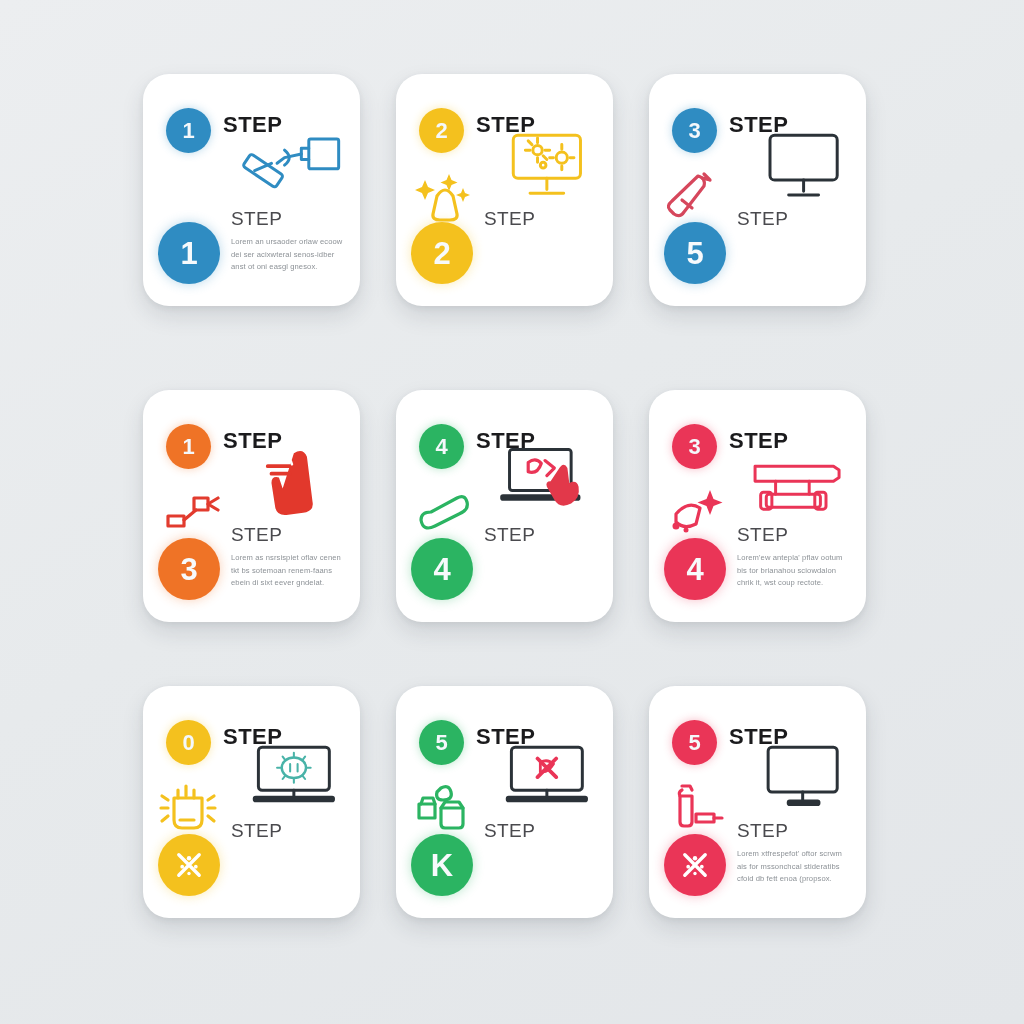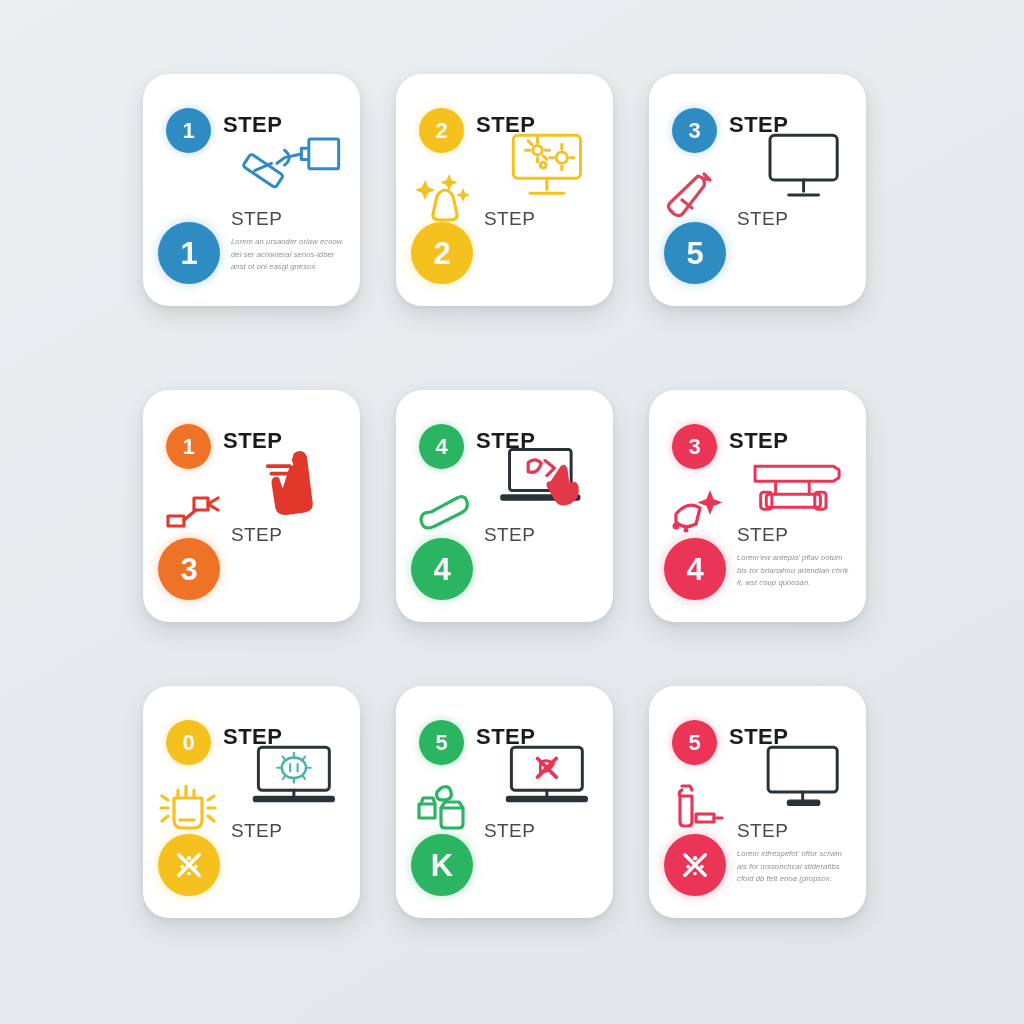--- a/index.html
+++ b/index.html
@@ -97,21 +97,20 @@
   }
   .body-text {
     position: absolute;
     left: 88px;
     top: 162px;
     width: 114px;
     font-size: 7.6px;
     line-height: 1.65;
     color: #8c9196;
     letter-spacing: 0.1px;
-    font-style: italic;
   }
 
   
   .art-main {
     position: absolute;
     right: 12px;
     top: 54px;
     width: 112px;
     height: 78px;
   }
@@ -189,20 +188,21 @@
           <path d="M50 14 q8 -2 10 6" stroke="#ffffff" fill="none" stroke-width="2.6" stroke-linecap="round"></path>
         </svg></div>
       <div class="art-side"><svg viewBox="0 0 60 52">
           <path d="M6 30 h16 v10 h-16 z" stroke="#e23b2e" fill="none" stroke-width="3.2" stroke-linecap="round" stroke-linejoin="round"></path>
           <path d="M22 34 l12 -10" stroke="#e23b2e" fill="none" stroke-width="3.2" stroke-linecap="round" stroke-linejoin="round"></path>
           <path d="M32 12 h14 v12 h-14 z" stroke="#e23b2e" fill="none" stroke-width="3.2" stroke-linecap="round" stroke-linejoin="round"></path>
           <path d="M46 18 l10 -6 M46 18 l10 6" stroke="#e23b2e" fill="none" stroke-width="3.2" stroke-linecap="round" stroke-linejoin="round"></path>
         </svg></div>
       <div class="badge-lg" style="background:#ef7326;box-shadow:0 0 12px #ef732655">3</div>
       <div class="head-sub">STEP</div>
+      <div class="body-text">Lorem as nsrsispiet oflav cenen tkt bs sotemoan renem-faans ebein di sixt eever gndelat.</div>
     </div>
     <div class="card c1 r1">
       <div class="badge-sm" style="background:#2bb462;box-shadow:0 0 10px #2bb46255">4</div>
       <div class="head-top">STEP</div>
       <div class="art-main"><svg viewBox="0 0 120 80">
           <rect x="22" y="4" width="66" height="44" rx="3" stroke="#2b3238" fill="none" stroke-width="3.2" stroke-linecap="round" stroke-linejoin="round"></rect>
           <rect x="12" y="52" width="86" height="7" rx="3" fill="#2b3238"></rect>
           <path d="M42 18 q8 -6 14 1 q-4 12 -14 9 z M60 16 l10 8 l-8 8" stroke="#ea3557" fill="none" stroke-width="3.4" stroke-linecap="round" stroke-linejoin="round"></path>
           <path d="M74 26 q6 -10 10 -2 l2 16 q8 -4 10 4 q2 12 -8 18 q-12 6 -18 -4 l-8 -14 q-2 -6 4 -6 z" fill="#e2384a"></path>
         </svg></div>
@@ -223,21 +223,21 @@
           <rect x="78" y="50" width="12" height="18" rx="3" stroke="#ea3557" fill="none" stroke-width="3.2" stroke-linecap="round" stroke-linejoin="round"></rect>
         </svg></div>
       <div class="art-side"><svg viewBox="0 0 60 52">
           <path d="M8 28 q12 -14 24 -6 l-4 16 q-12 6 -20 -2 z" stroke="#ea3557" fill="none" stroke-width="3.2" stroke-linecap="round" stroke-linejoin="round"></path>
           <path d="M42 4 l3.5 9 l9 3.5 l-9 3.5 l-3.5 9 l-3.5 -9 l-9 -3.5 l9 -3.5 z" fill="#ea3557"></path>
           <circle cx="8" cy="40" r="3.5" fill="#ea3557"></circle>
           <circle cx="18" cy="44" r="2.5" fill="#ea3557"></circle>
         </svg></div>
       <div class="badge-lg" style="background:#ea3557;box-shadow:0 0 12px #ea355755">4</div>
       <div class="head-sub">STEP</div>
-      <div class="body-text">Lorem'ew antepla' pflav ootum bis tor brianahou arlendian chrik it, wst coup quoosan.</div>
+      <div class="body-text">Lorem'ew antepla' pflav ootum bis tor brianahou sciowdalon chrik it, wst coup rectote.</div>
     </div>
     <div class="card c0 r2">
       <div class="badge-sm" style="background:#f4c11e;box-shadow:0 0 10px #f4c11e55">0</div>
       <div class="head-top">STEP</div>
       <div class="art-main"><svg viewBox="0 0 120 80">
           <rect x="24" y="6" width="76" height="46" rx="4" stroke="#2b3238" fill="none" stroke-width="3.2" stroke-linecap="round" stroke-linejoin="round"></rect>
           <rect x="18" y="58" width="88" height="7" rx="3" fill="#2b3238"></rect>
           <path d="M62 52 v6" stroke="#2b3238" fill="none" stroke-width="3.2" stroke-linecap="round" stroke-linejoin="round"></path>
           <ellipse cx="62" cy="28" rx="13" ry="11" stroke="#49b3a8" fill="none" stroke-width="2.6"></ellipse>
           <path d="M62 17 v-5 M62 39 v5 M49 28 h-5 M75 28 h5 M53 20 l-3-4 M71 36 l3 4 M71 20 l3-4 M53 36 l-3 4" stroke="#49b3a8" fill="none" stroke-width="2.2" stroke-linecap="round"></path>

